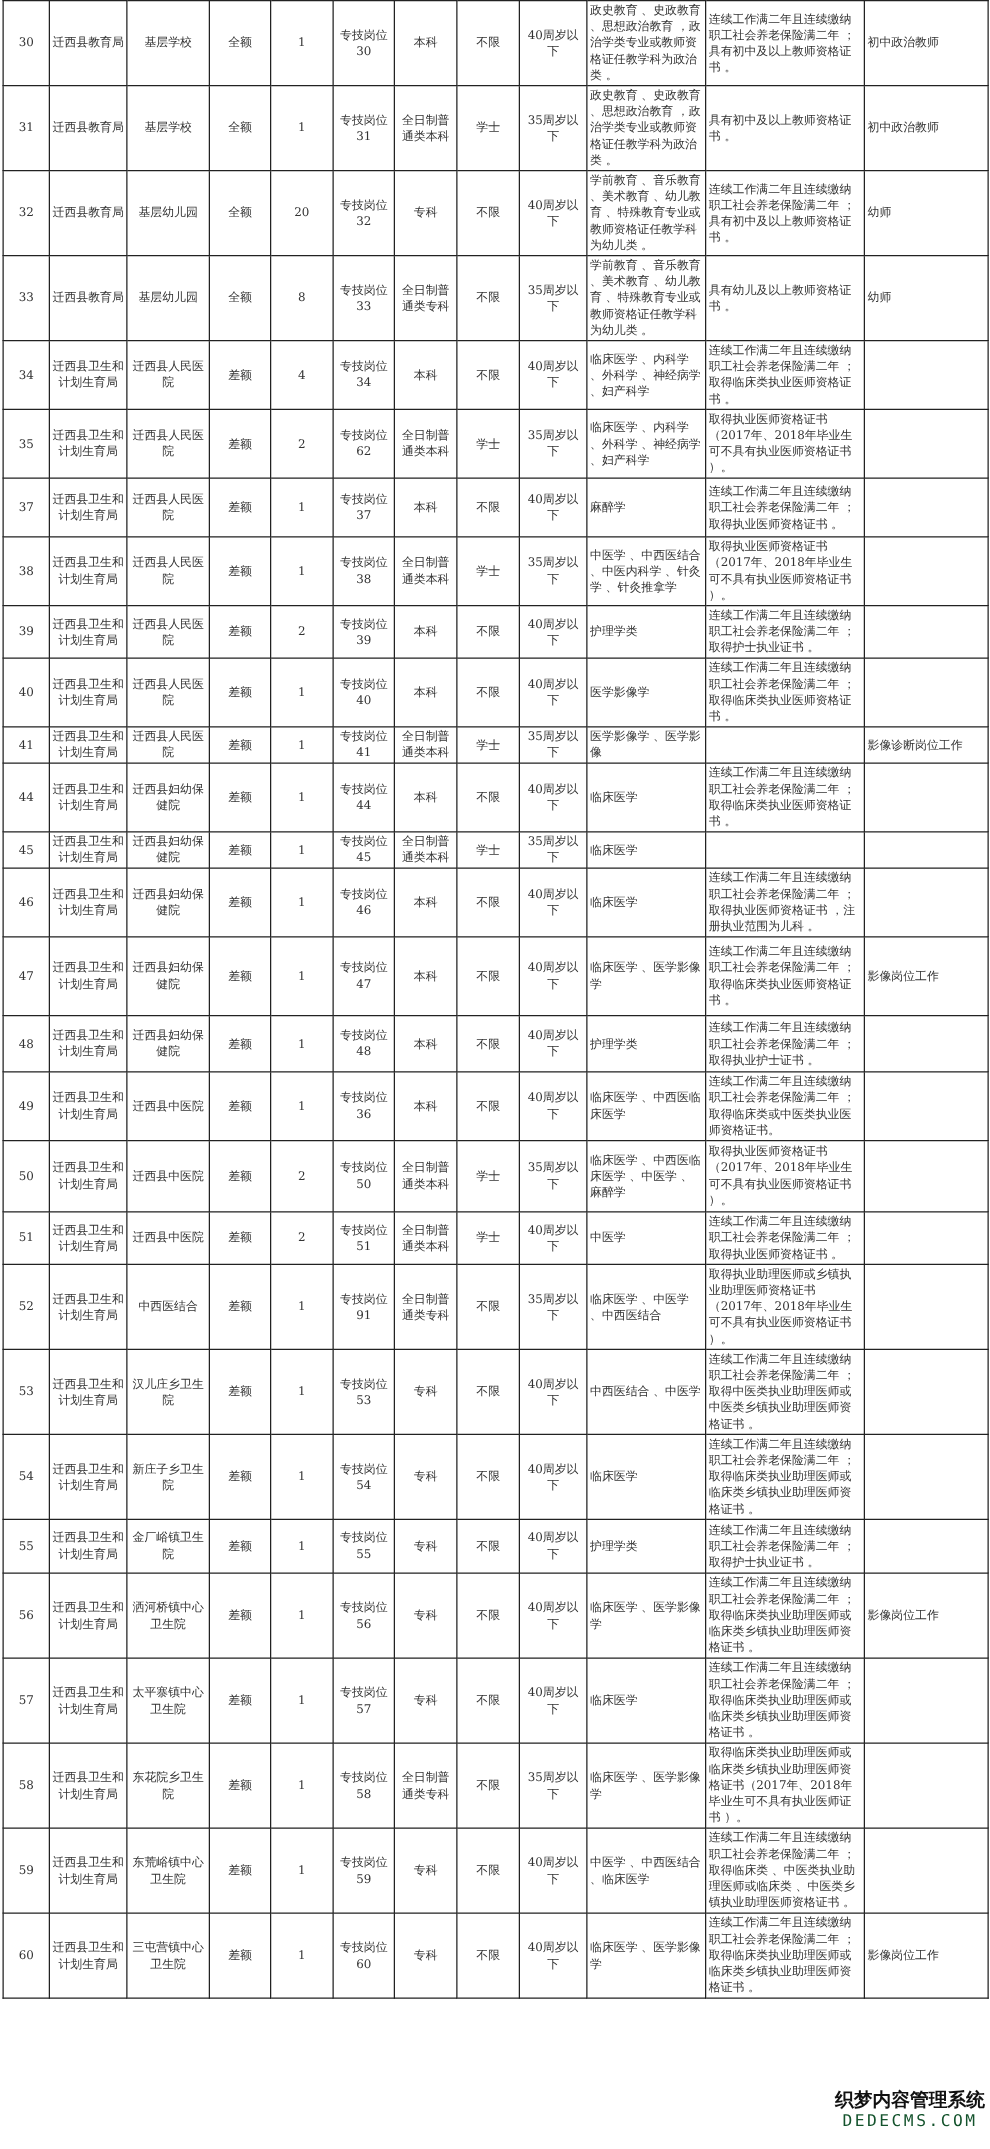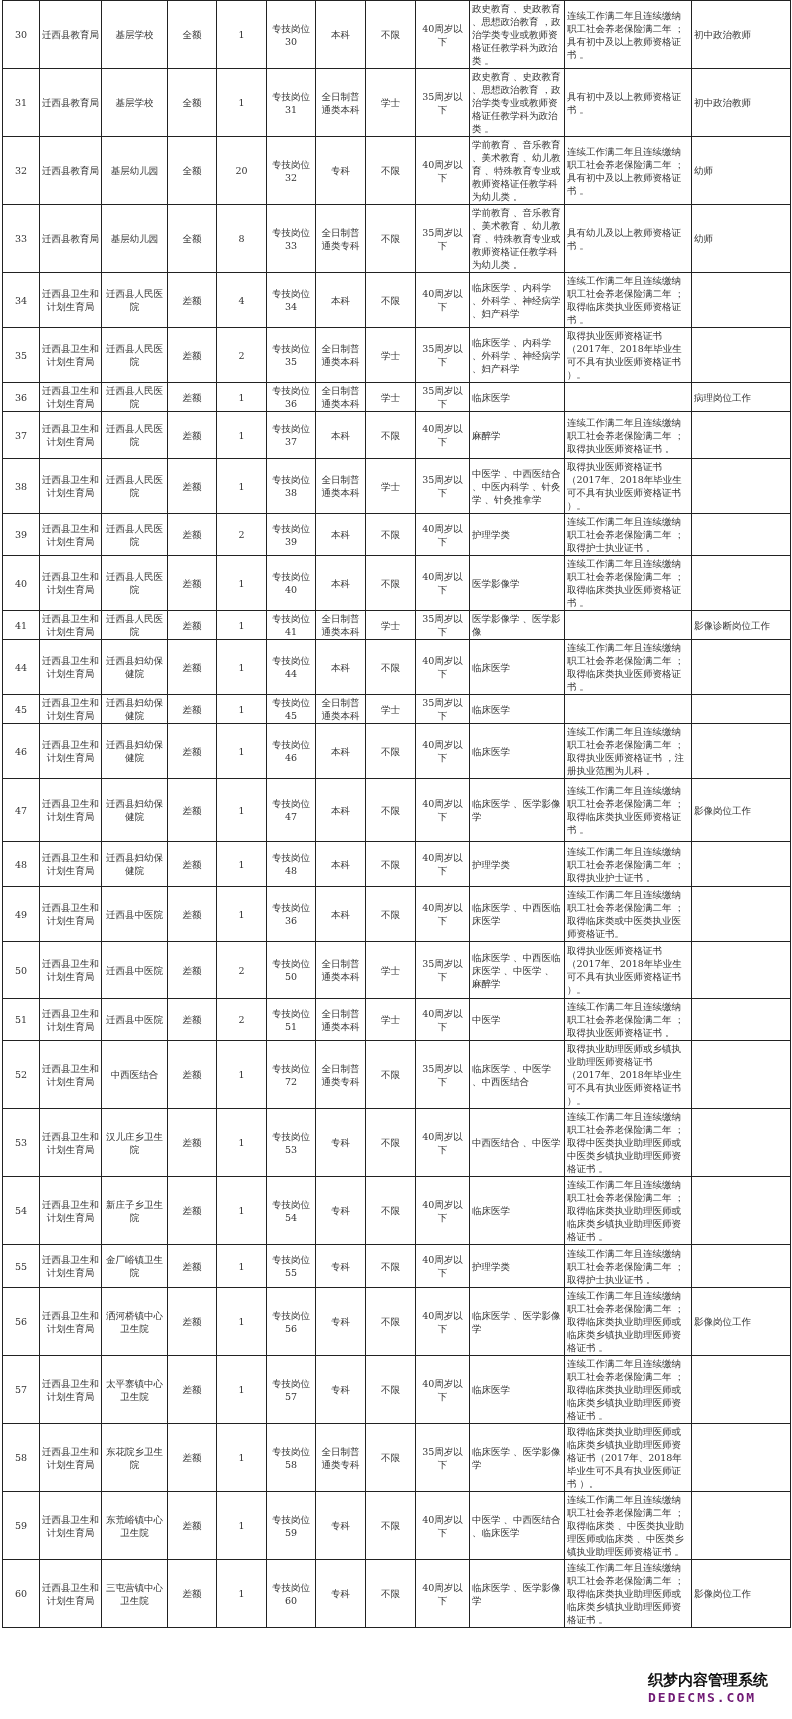--- a/index.html
+++ b/index.html
@@ -3,23 +3,23 @@
 <meta charset="utf-8">
 <style>
   html, body { margin:0; padding:0; background:#ffffff; }
   body { width:792px; height:1719px; position:relative; overflow:hidden;
          font-family:"DejaVu Serif","Liberation Serif",serif; color:#2a2a2a; }
   #tbl { position:absolute; left:2px; top:0; width:788px; border-collapse:collapse; table-layout:fixed; }
   #tbl td { border:1.5px solid #222; font-size:9.5px; line-height:13px; padding:1px 2px;
             vertical-align:middle; overflow:hidden; color:#333; }
   #tbl td.c { text-align:center; }
   #tbl td.l { text-align:left; }
-  .wm { position:absolute; right:24px; bottom:14px; text-align:left; font-family:"DejaVu Sans Mono","Liberation Mono",monospace; }
+  .wm { position:absolute; right:4px; bottom:14px; text-align:center; font-family:"DejaVu Sans Mono","Liberation Mono",monospace; }
   .wm .l1 { font-family:"DejaVu Sans","Liberation Sans",sans-serif; font-weight:bold; font-size:15px; color:#111; letter-spacing:0px; }
-  .wm .l2 { font-size:13px; font-weight:bold; color:#701a75; letter-spacing:2px; }
+  .wm .l2 { font-size:13px; font-weight:normal; color:#14532d; letter-spacing:2px; }
 </style>
 </head>
 <body>
 
 <table id="tbl">
   <colgroup id="cols">
       <col style="width: 37px;">
       <col style="width: 62px;">
       <col style="width: 66px;">
       <col style="width: 49px;">
@@ -102,41 +102,27 @@
         <td class="l">临床医学 、内科学 、外科学 、神经病学 、妇产科学</td>
         <td class="l">连续工作满二年且连续缴纳职工社会养老保险满二年 ；取得临床类执业医师资格证书 。</td>
         <td class="l"></td>
       </tr>
       <tr style="height: 44px;">
         <td class="c">35</td>
         <td class="c">迁西县卫生和计划生育局</td>
         <td class="c">迁西县人民医院</td>
         <td class="c">差额</td>
         <td class="c">2</td>
-        <td class="c">专技岗位 35</td>
+        <td class="c">专技岗位 62</td>
         <td class="c">全日制普通类本科</td>
         <td class="c">学士</td>
         <td class="c">35周岁以下</td>
         <td class="l">临床医学 、内科学 、外科学 、神经病学 、妇产科学</td>
         <td class="l">取得执业医师资格证书 （2017年、2018年毕业生可不具有执业医师资格证书 ）。</td>
         <td class="l"></td>
-      </tr>
-      <tr style="height: 24px;">
-        <td class="c">36</td>
-        <td class="c">迁西县卫生和计划生育局</td>
-        <td class="c">迁西县人民医院</td>
-        <td class="c">差额</td>
-        <td class="c">1</td>
-        <td class="c">专技岗位 36</td>
-        <td class="c">全日制普通类本科</td>
-        <td class="c">学士</td>
-        <td class="c">35周岁以下</td>
-        <td class="l">临床医学</td>
-        <td class="l"></td>
-        <td class="l">病理岗位工作</td>
       </tr>
       <tr style="height: 47px;">
         <td class="c">37</td>
         <td class="c">迁西县卫生和计划生育局</td>
         <td class="c">迁西县人民医院</td>
         <td class="c">差额</td>
         <td class="c">1</td>
         <td class="c">专技岗位 37</td>
         <td class="c">本科</td>
         <td class="c">不限</td>
@@ -312,21 +298,21 @@
         <td class="l">中医学</td>
         <td class="l">连续工作满二年且连续缴纳职工社会养老保险满二年 ；取得执业医师资格证书 。</td>
         <td class="l"></td>
       </tr>
       <tr style="height: 68px;">
         <td class="c">52</td>
         <td class="c">迁西县卫生和计划生育局</td>
         <td class="c">中西医结合</td>
         <td class="c">差额</td>
         <td class="c">1</td>
-        <td class="c">专技岗位 72</td>
+        <td class="c">专技岗位 91</td>
         <td class="c">全日制普通类专科</td>
         <td class="c">不限</td>
         <td class="c">35周岁以下</td>
         <td class="l">临床医学 、中医学 、中西医结合</td>
         <td class="l">取得执业助理医师或乡镇执业助理医师资格证书 （2017年、2018年毕业生可不具有执业医师资格证书 ）。</td>
         <td class="l"></td>
       </tr>
       <tr style="height: 65px;">
         <td class="c">53</td>
         <td class="c">迁西县卫生和计划生育局</td>

